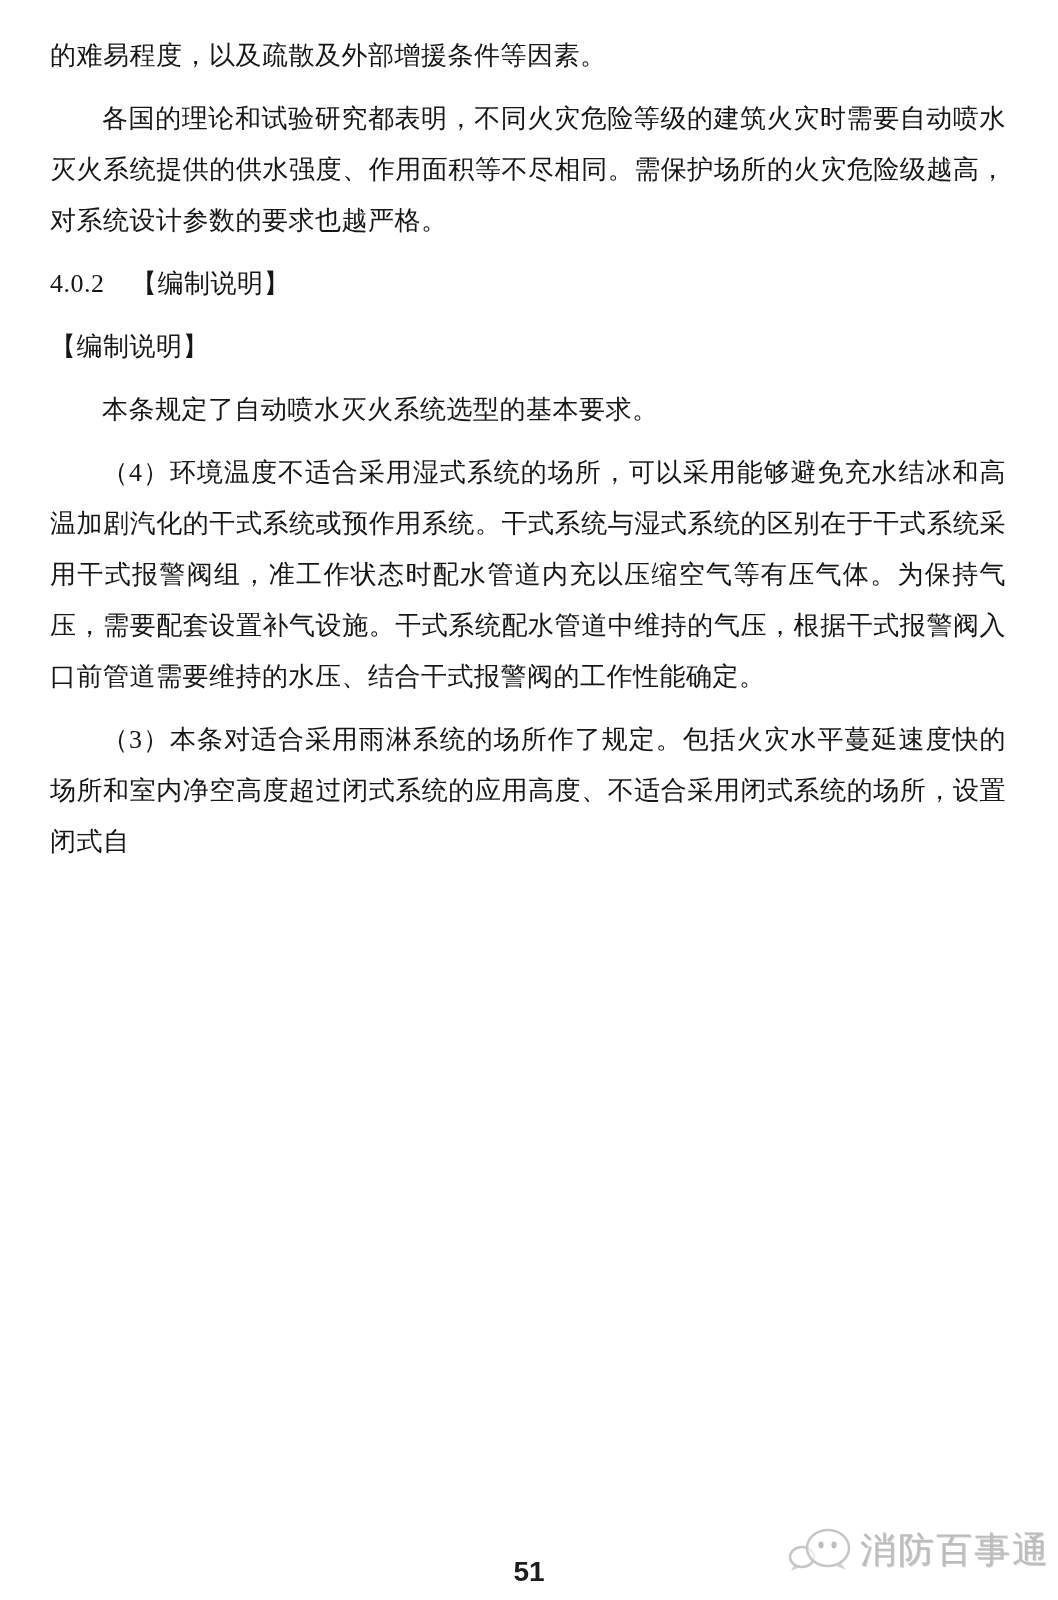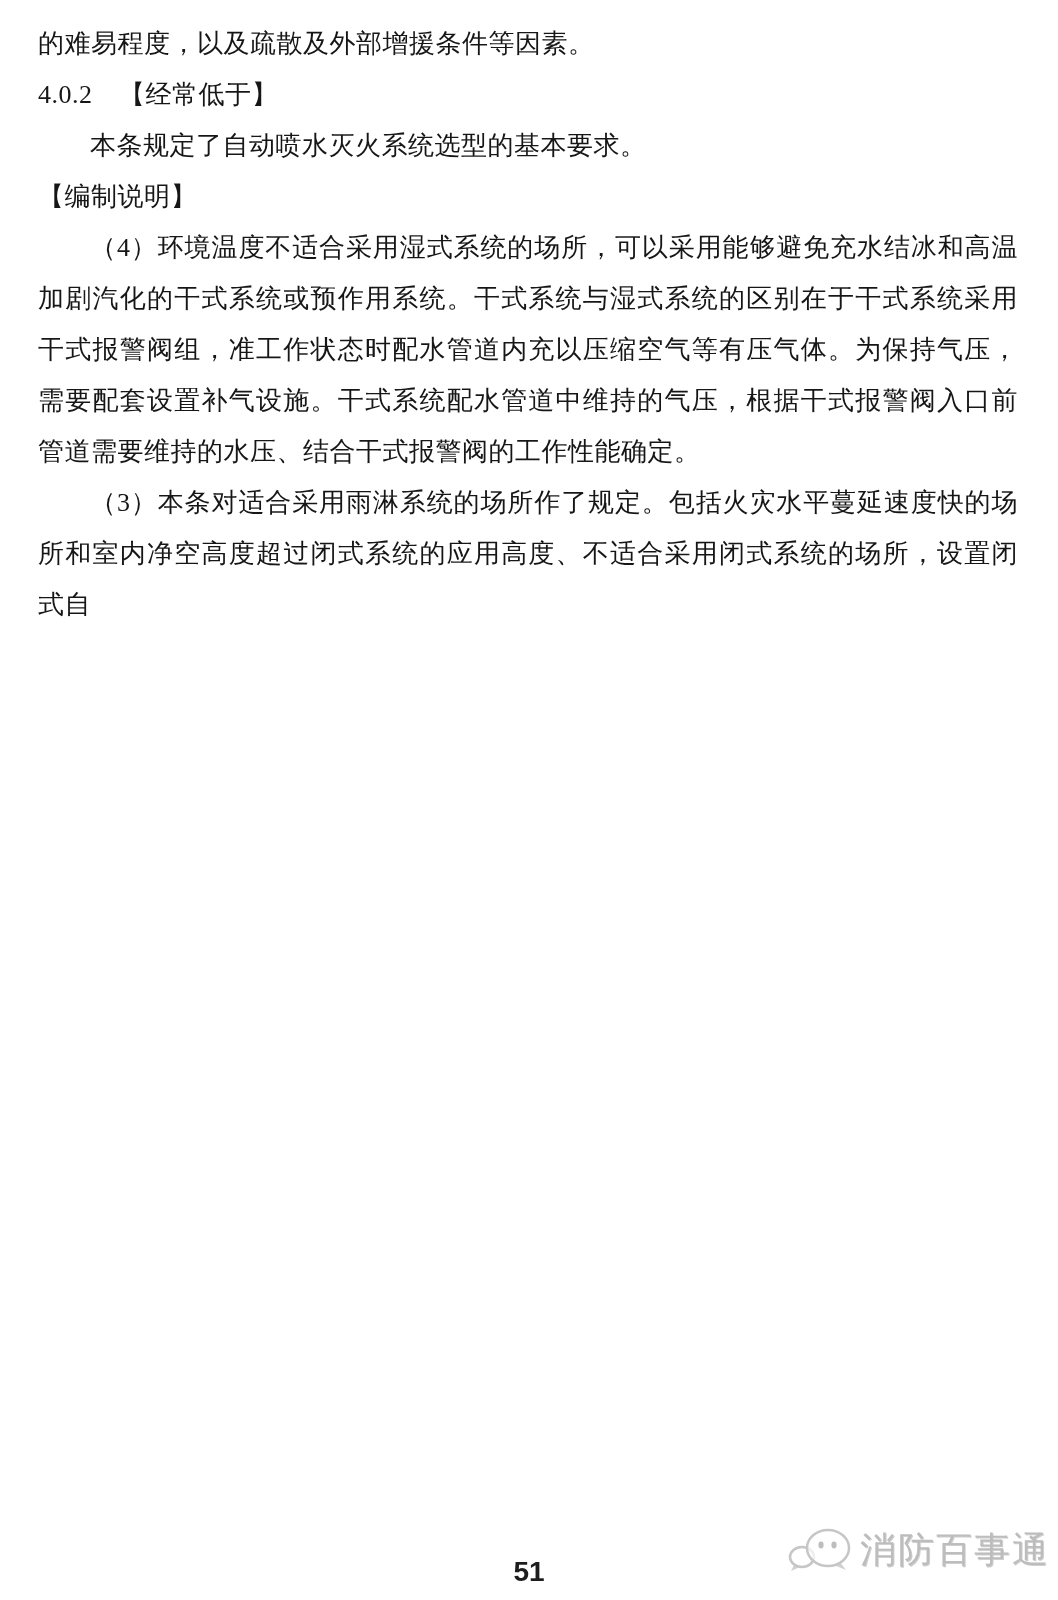--- a/index.html
+++ b/index.html
@@ -12,21 +12,21 @@
     font-family: "Liberation Serif", "DejaVu Serif", serif;
     color: #161616;
   }
   .content {
     position: absolute;
     left: 38px;
     top: 18px;
     width: 980px;
   }
   .para {
-    margin: 0;
+    margin: 12px;
     font-size: 26px;
     line-height: 51px;
     text-align: justify;
     text-justify: inter-ideograph;
     letter-spacing: 0.5px;
   }
   .para.indent { text-indent: 2em; }
   .para.heading { text-align: left; }
   .footer-pagenum {
     position: absolute;
@@ -57,23 +57,24 @@
     text-shadow: 1px 1px 0 rgba(120, 120, 120, 0.35);
   }
   .watermark-icon { display: block; }
 </style>
 </head>
 <body>
 
 <div class="page">
   <div class="content">
     <p class="para">的难易程度，以及疏散及外部增援条件等因素。</p>
-    <p class="para heading">4.0.2　【经常低于】</p>
+    <p class="para indent">各国的理论和试验研究都表明，不同火灾危险等级的建筑火灾时需要自动喷水灭火系统提供的供水强度、作用面积等不尽相同。需保护场所的火灾危险级越高，对系统设计参数的要求也越严格。</p>
+    <p class="para heading">4.0.2　【编制说明】</p>
+    <p class="para heading">【编制说明】</p>
     <p class="para indent">本条规定了自动喷水灭火系统选型的基本要求。</p>
-    <p class="para heading">【编制说明】</p>
     <p class="para indent">（4）环境温度不适合采用湿式系统的场所，可以采用能够避免充水结冰和高温加剧汽化的干式系统或预作用系统。干式系统与湿式系统的区别在于干式系统采用干式报警阀组，准工作状态时配水管道内充以压缩空气等有压气体。为保持气压，需要配套设置补气设施。干式系统配水管道中维持的气压，根据干式报警阀入口前管道需要维持的水压、结合干式报警阀的工作性能确定。</p>
     <p class="para indent">（3）本条对适合采用雨淋系统的场所作了规定。包括火灾水平蔓延速度快的场所和室内净空高度超过闭式系统的应用高度、不适合采用闭式系统的场所，设置闭式自</p>
   </div>
 
   <div class="watermark">
     <svg class="watermark-icon" width="66" height="52" viewBox="0 0 66 52" xmlns="http://www.w3.org/2000/svg">
 
       <ellipse cx="14" cy="33" rx="12" ry="10" fill="none" stroke="#c6c6c6" stroke-width="2.5"></ellipse>
       <path d="M6 41 L3 47 L12 43 Z" fill="#c6c6c6" opacity="0.8"></path>
 

